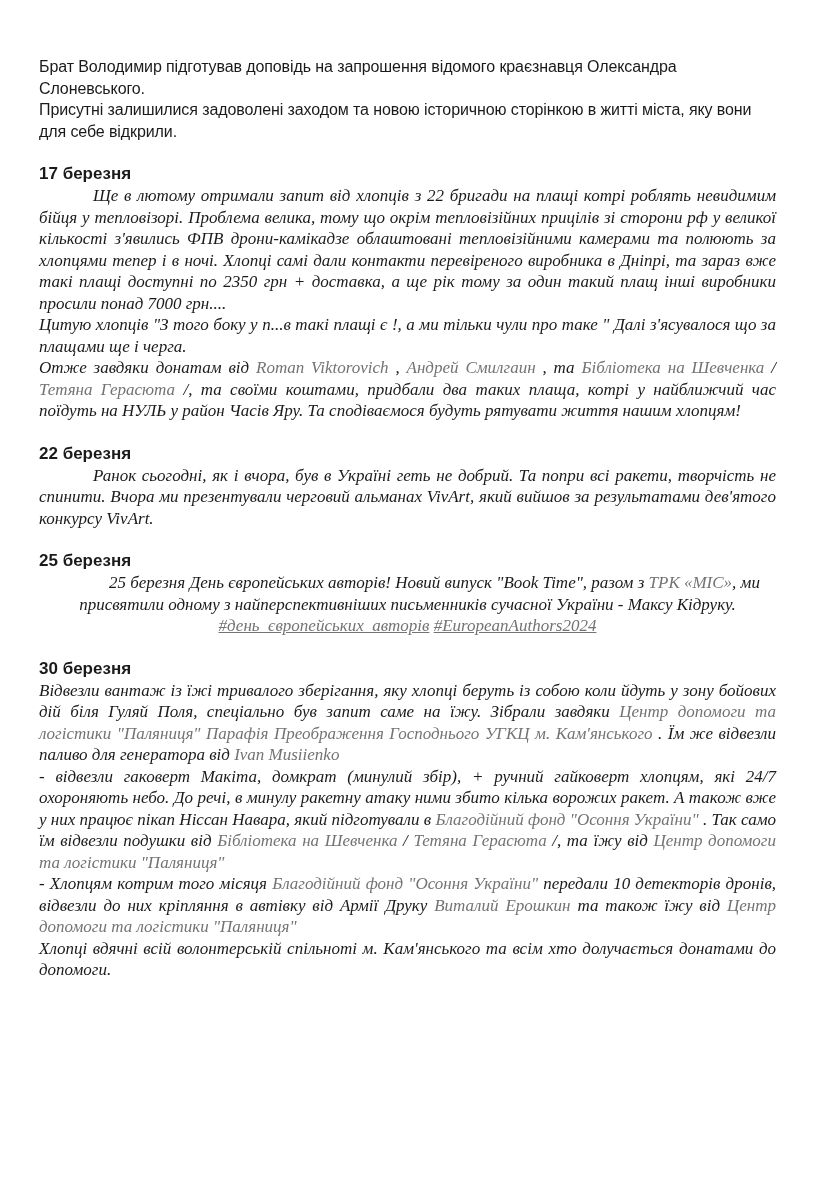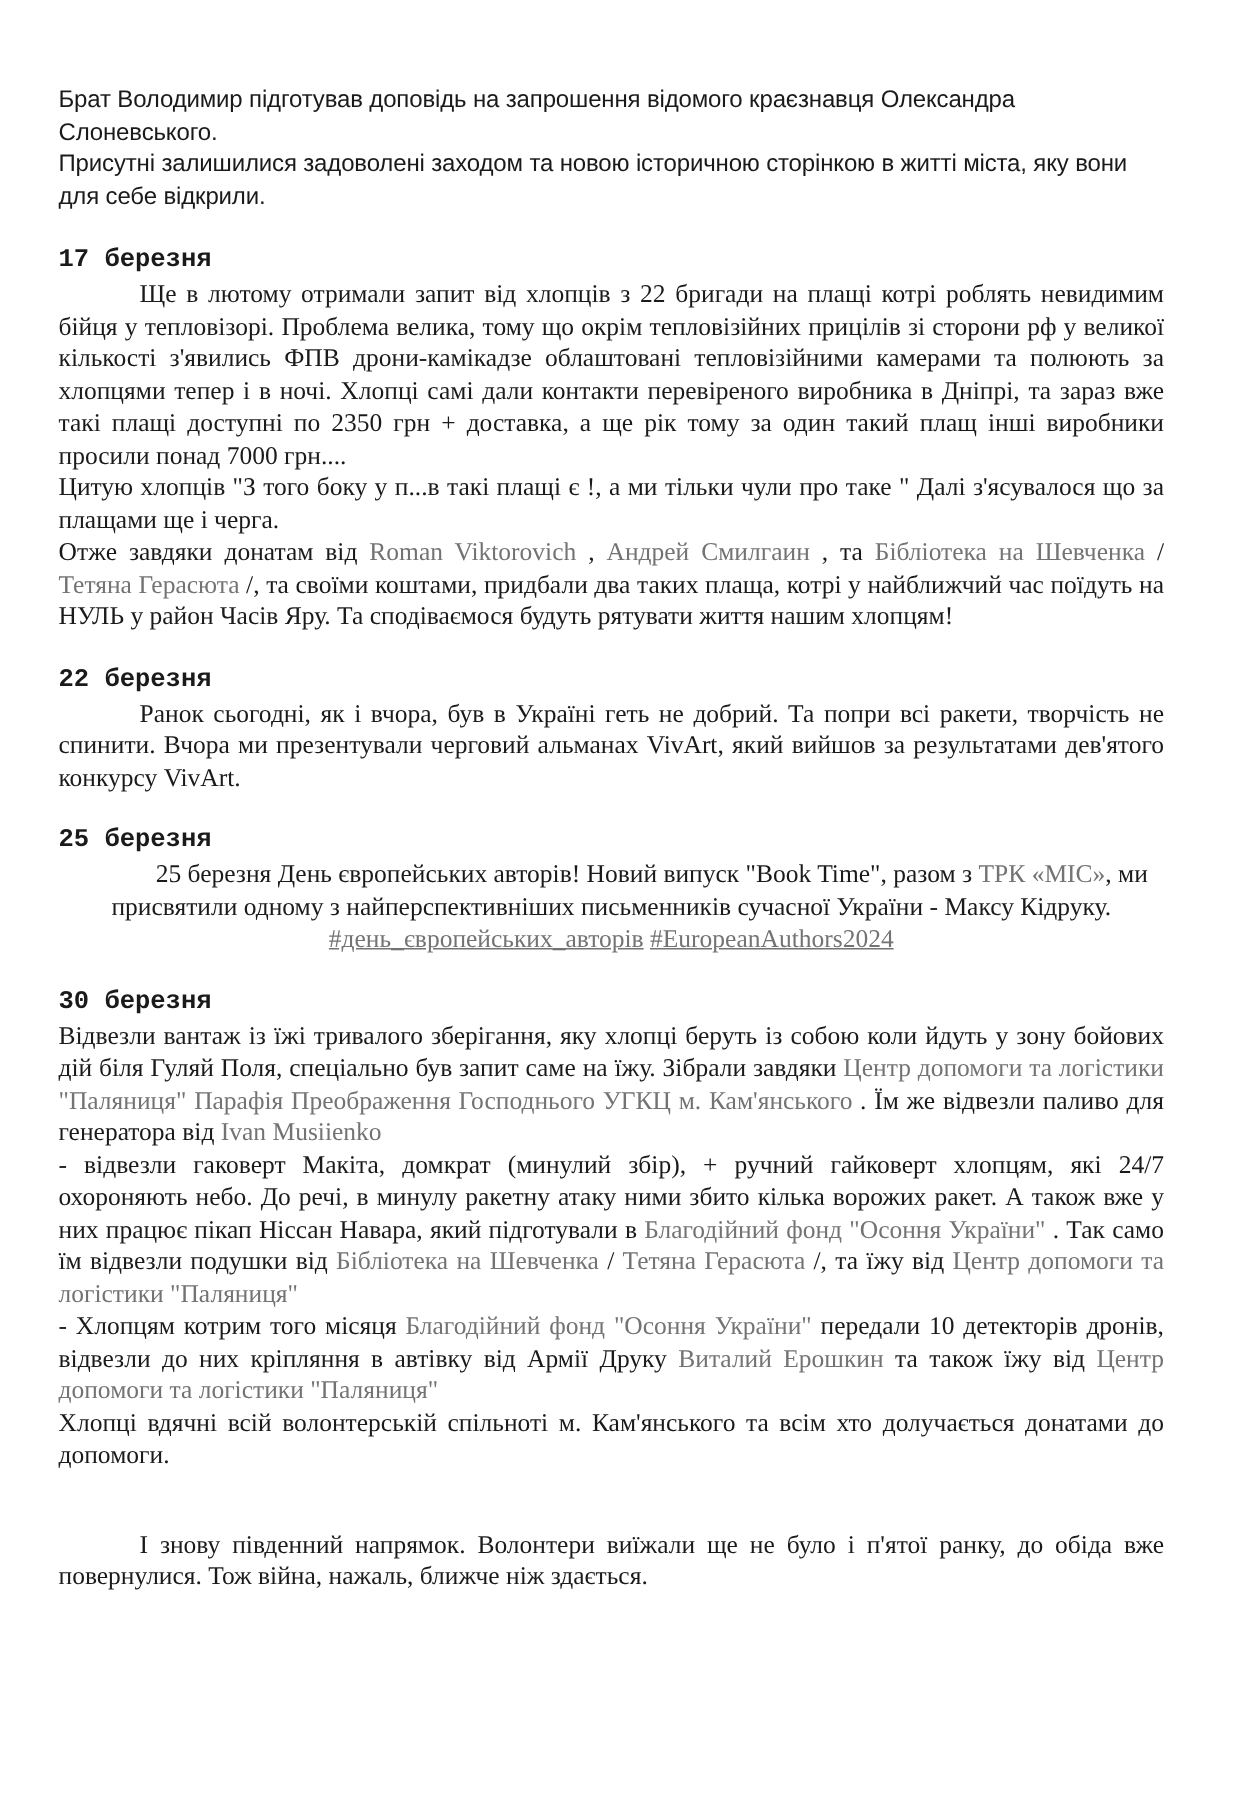--- a/index.html
+++ b/index.html
@@ -5,24 +5,24 @@
   html, body { margin: 0; padding: 0; background: #ffffff; }
   body { width: 827px; height: 1200px; overflow: hidden; position: relative; }
   .page {
     position: absolute; left: 39px; top: 56px; width: 737px;
     font-family: "DejaVu Serif", "Liberation Serif", serif;
     font-size: 15.2px; line-height: 21.5px; color: #1a1a1a;
   }
   .intro p { margin: 0; font-family: "Liberation Sans", "DejaVu Sans", sans-serif; font-size: 16px; letter-spacing: -0.1px; }
   .section { margin-top: 21px; }
   .date {
-    font-weight: bold; margin: 0; font-family: Liberation Mono, monospace;
+    font-weight: bold; margin: 0; font-family: Liberation Sans, sans-serif;
     font-size: 17px; line-height: 22px;
   }
-  .para { margin: 0; text-align: justify; font-family: "Liberation Serif", "DejaVu Serif", serif; font-size: 17px; }
+  .para { margin: 0; font-style: italic; text-align: justify; font-family: "Liberation Serif", "DejaVu Serif", serif; font-size: 17px; }
   .indent { text-indent: 54px; }
   .a { color: #737373; text-decoration: none; }
   .u { text-decoration: underline; }
   .s30 .date { margin-bottom: 0; }
 </style>
 </head>
 <body>
 
 <div class="page">
 
@@ -60,16 +60,15 @@
     <p class="para">
       <span>- відвезли гаковерт Макіта, домкрат (минулий збір), + ручний гайковерт хлопцям, які 24/7 охороняють небо. До речі, в минулу ракетну атаку ними збито кілька ворожих ракет. А також вже у них працює пікап Ніссан Навара, який підготували в </span><a class="a">Благодійний фонд "Осоння України"</a><span> . Так само їм відвезли подушки від </span><a class="a">Бібліотека на Шевченка</a><span> / </span><a class="a">Тетяна Герасюта</a><span> /, та їжу від </span><a class="a">Центр допомоги та логістики "Паляниця"</a>
     </p>
     <p class="para">
       <span>- Хлопцям котрим того місяця </span><a class="a">Благодійний фонд "Осоння України"</a><span> передали 10 детекторів дронів, відвезли до них кріпляння в автівку від Армії Друку </span><a class="a">Виталий Ерошкин</a><span> та також їжу від </span><a class="a">Центр допомоги та логістики "Паляниця"</a>
     </p>
     <p class="para">Хлопці вдячні всій волонтерській спільноті м. Кам'янського та всім хто долучається донатами до допомоги.</p>
   </div>
 
   <div class="section" style="margin-top:38px">
-    <p class="para indent" style="margin-top:4px">І знову південний напрямок. Волонтери виїжали ще не було і п'ятої ранку, до обіда вже повернулися. Тож війна, нажаль, ближче ніж здається.</p>
   </div>
 
 </div>
 
 </body></html>

